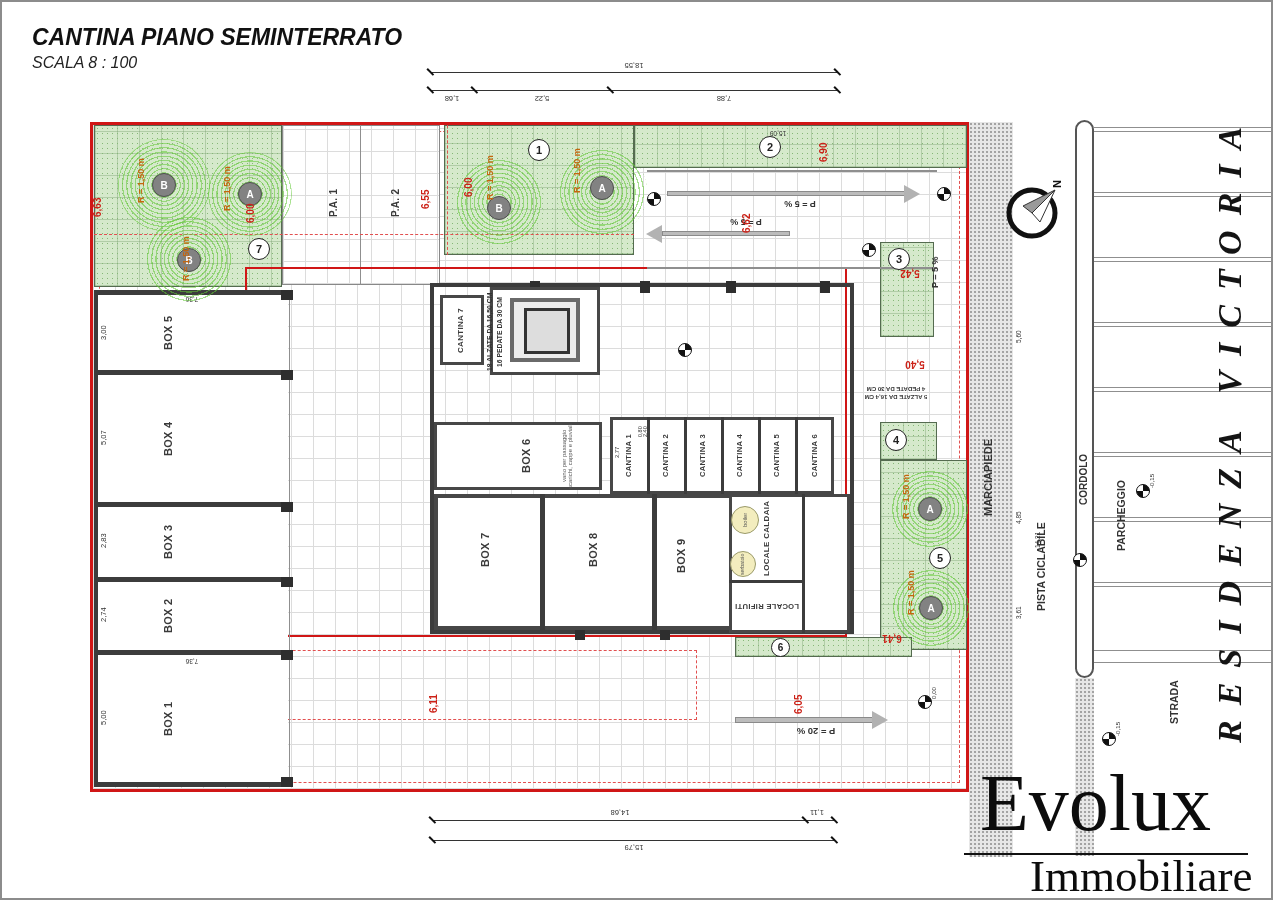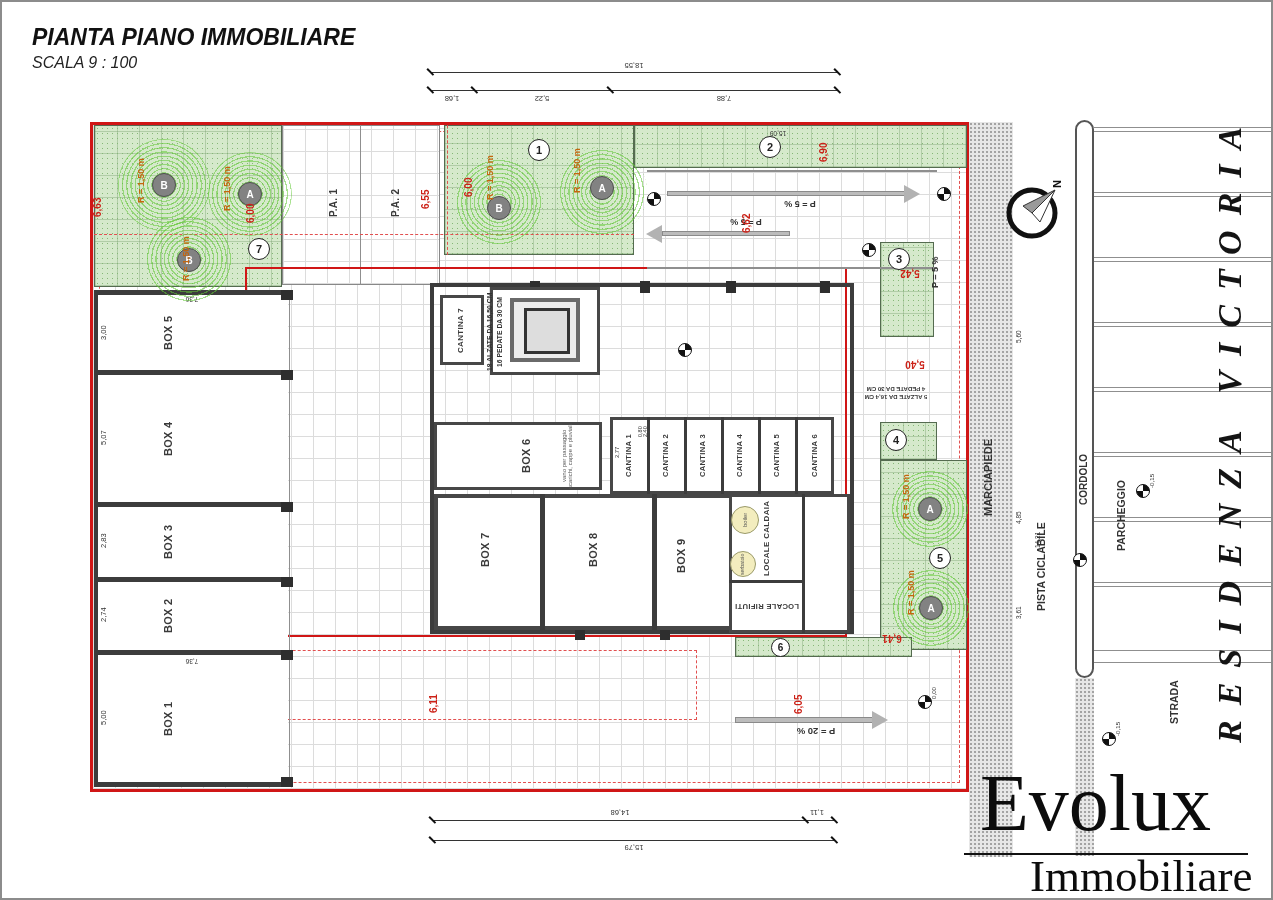--- a/index.html
+++ b/index.html
@@ -40,22 +40,22 @@
   .tri-l{width:0;height:0;border-top:9px solid transparent;border-bottom:9px solid transparent;border-right:16px solid #b2b2b2;}
   .pil{background:#2e2e2e;}
   .serif{font-family:"Liberation Serif",serif;}
   .ydisc{background:#f3edbe;border:1px solid #9a9a6a;border-radius:50%;}
 </style>
 </head>
 <body>
 
 <div class="page">
 
-  <div class="abs" style="left:30px;top:22px;font-size:23px;font-weight:bold;font-style:italic;color:#111;">PIANTA PIANO IMMOBILIARE</div>
-  <div class="abs" style="left:30px;top:52px;font-size:16px;font-style:italic;color:#222;">SCALA 9 : 100</div>
+  <div class="abs" style="left:30px;top:22px;font-size:23px;font-weight:bold;font-style:italic;color:#111;">CANTINA PIANO SEMINTERRATO</div>
+  <div class="abs" style="left:30px;top:52px;font-size:16px;font-style:italic;color:#222;">SCALA 8 : 100</div>
 
   <div class="abs grid" style="left:88px;top:120px;width:879px;height:670px;border:3px solid #d01616;"></div>
   <div class="abs reddash" style="left:97px;top:129px;width:861px;height:652px;"></div>
 
   <div class="abs green" style="left:92px;top:123px;width:188px;height:162px;"></div>
   <div class="abs grid" style="left:280px;top:123px;width:158px;height:160px;border:1px solid #888;"></div>
   <div class="abs gline" style="left:358px;top:123px;width:1px;height:160px;"></div>
   <div class="abs green" style="left:442px;top:123px;width:190px;height:130px;"></div>
   <div class="abs green" style="left:632px;top:123px;width:333px;height:43px;"></div>
   <div class="abs green" style="left:878px;top:240px;width:54px;height:95px;"></div>

